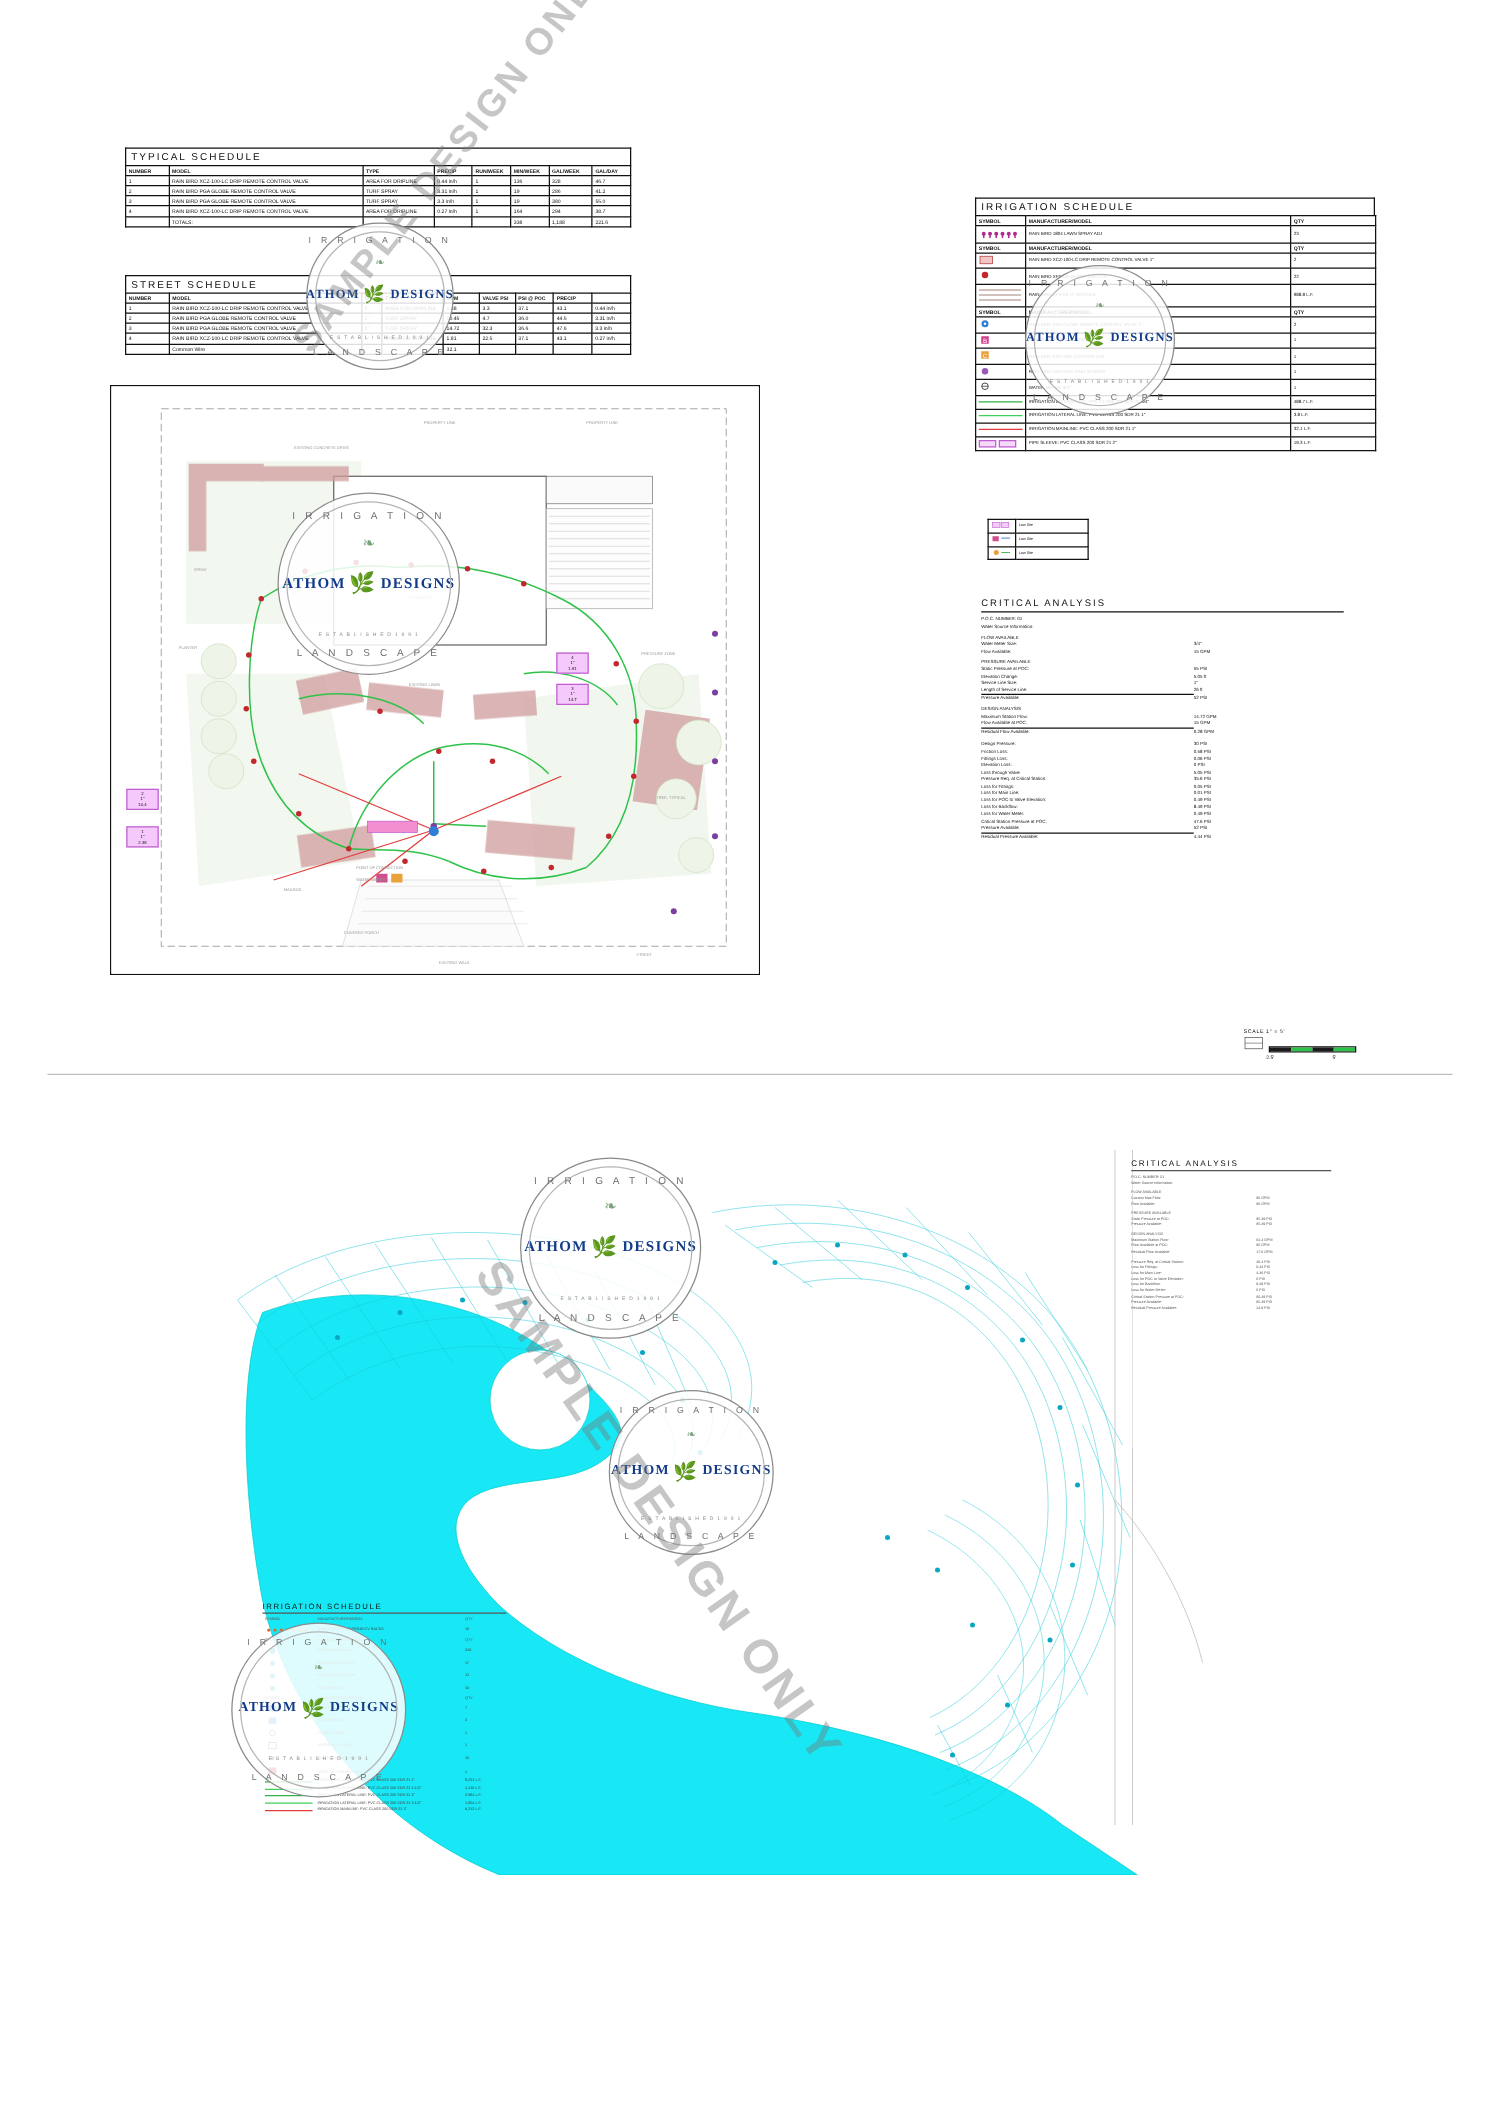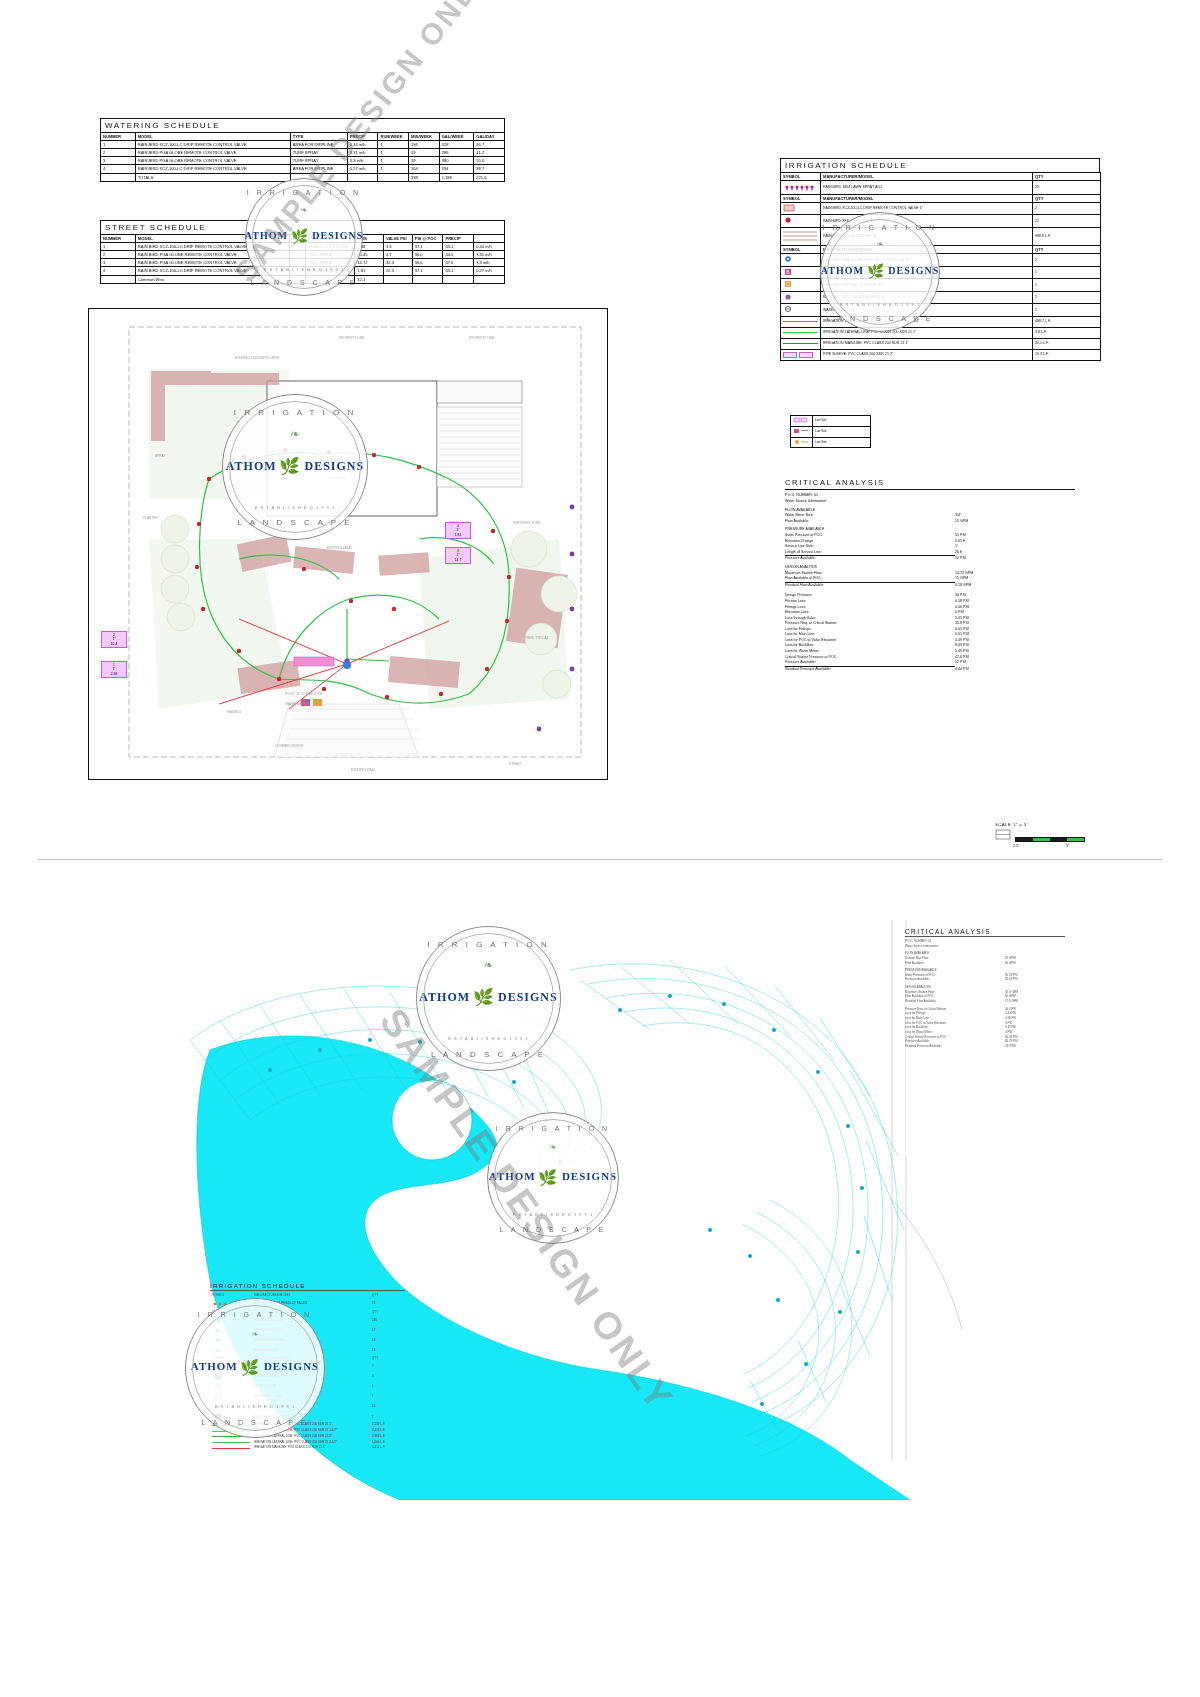--- a/index.html
+++ b/index.html
@@ -118,21 +118,21 @@
     position:absolute; border:1px solid #c060d0; background:#f5c9fb;
     font-size:3.4px; text-align:center; line-height:1.25; padding:1px 0; color:#111;
   }
 </style>
 </head>
 <body>
 
 <div class="sheet">
 
   <div id="watering-schedule">
-    <div class="tbl-title">WATERING SCHEDULE</div>
+    <div class="tbl-title">TYPICAL SCHEDULE</div>
     <table class="tbl">
       <colgroup>
         <col style="width:34px">
           <col style="width:152px">
           <col style="width:56px">
           <col style="width:30px">
         <col style="width:30px">
           <col style="width:30px">
           <col style="width:34px">
           <col style="width:30px">

